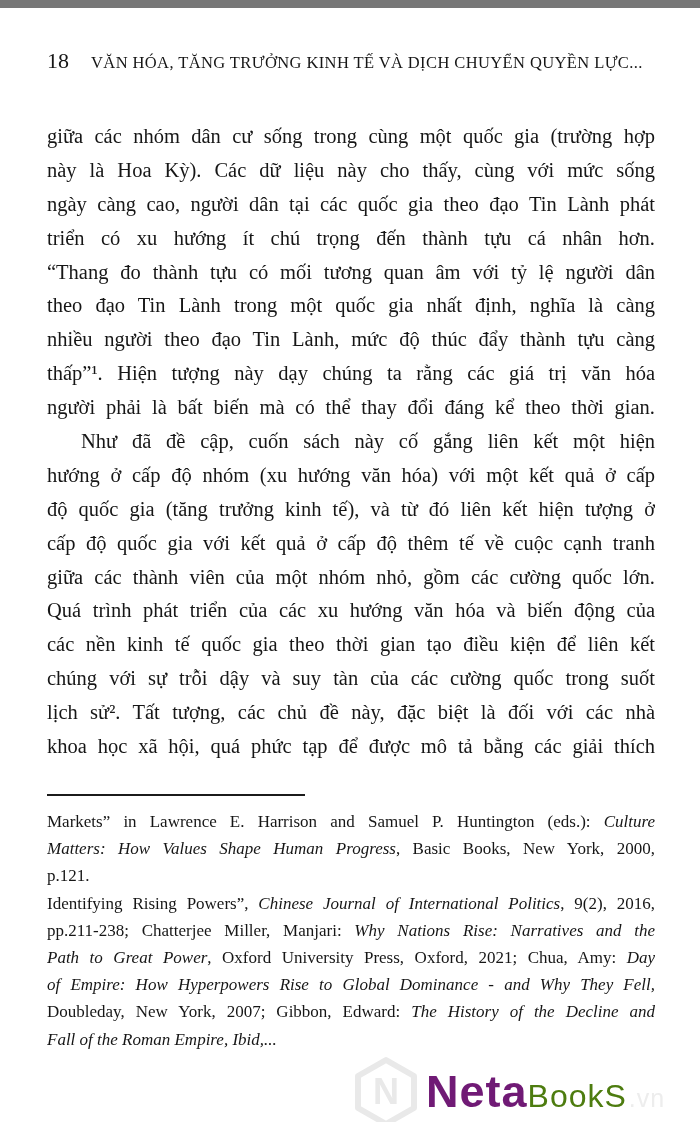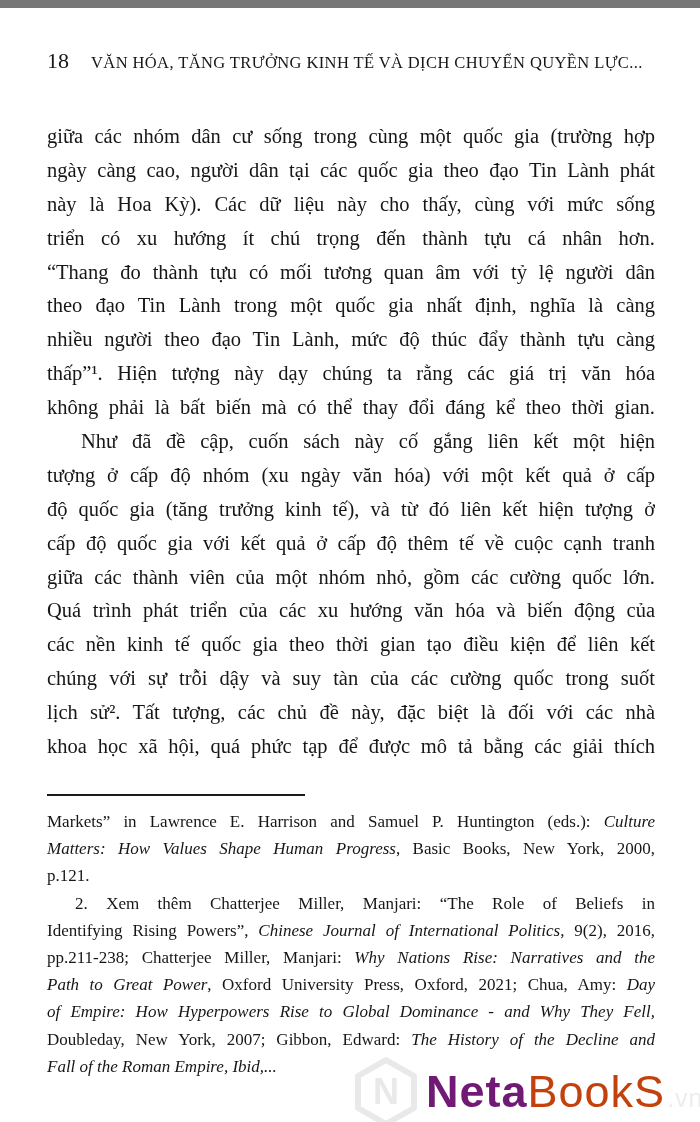--- a/index.html
+++ b/index.html
@@ -35,62 +35,61 @@
   
   .wm{
     position:absolute;top:1046px;left:352px;width:360px;height:76px;
     display:flex;align-items:center;
     font-family:"Liberation Sans","DejaVu Sans",sans-serif;
     user-select:none;pointer-events:none;
   }
   .wm svg{flex:0 0 auto;}
   .wmtext{white-space:nowrap;margin-left:6px;letter-spacing:1px;}
   .wm-neta{font-size:45px;font-weight:600;color:#701a75;}
-  .wm-books{font-size:45px;font-weight:400;color:#c2410c;}
+  .wm-books{font-size:32px;font-weight:400;color:#4d7c0f;}
   .wm-vn{font-size:25px;font-weight:500;color:#ededed;margin-left:2px;}
 </style>
 </head>
 <body>
 
 <div class="page">
 
   <div class="hdr">
     <span class="pagenum">18</span>
     <span class="runtitle">VĂN HÓA, TĂNG TRƯỞNG KINH TẾ VÀ DỊCH CHUYỂN QUYỀN LỰC...</span>
   </div>
 
   <div class="bodytext">
     <div class="line">giữa các nhóm dân cư sống trong cùng một quốc gia (trường hợp</div>
+    <div class="line">này là Hoa Kỳ). Các dữ liệu này cho thấy, cùng với mức sống</div>
     <div class="line">ngày càng cao, người dân tại các quốc gia theo đạo Tin Lành phát</div>
-    <div class="line">này là Hoa Kỳ). Các dữ liệu này cho thấy, cùng với mức sống</div>
     <div class="line">triển có xu hướng ít chú trọng đến thành tựu cá nhân hơn.</div>
     <div class="line">“Thang đo thành tựu có mối tương quan âm với tỷ lệ người dân</div>
     <div class="line">theo đạo Tin Lành trong một quốc gia nhất định, nghĩa là càng</div>
     <div class="line">nhiều người theo đạo Tin Lành, mức độ thúc đẩy thành tựu càng</div>
     <div class="line">thấp”¹. Hiện tượng này dạy chúng ta rằng các giá trị văn hóa</div>
-    <div class="line">không phải là bất biến mà có thể thay đổi đáng kể theo thời gian.</div>
+    <div class="line">người phải là bất biến mà có thể thay đổi đáng kể theo thời gian.</div>
     <div class="line pindent">Như đã đề cập, cuốn sách này cố gắng liên kết một hiện</div>
-    <div class="line">tượng ở cấp độ nhóm (xu ngày văn hóa) với một kết quả ở cấp</div>
+    <div class="line">hướng ở cấp độ nhóm (xu hướng văn hóa) với một kết quả ở cấp</div>
     <div class="line">độ quốc gia (tăng trưởng kinh tế), và từ đó liên kết hiện tượng ở</div>
     <div class="line">cấp độ quốc gia với kết quả ở cấp độ thêm tế về cuộc cạnh tranh</div>
     <div class="line">giữa các thành viên của một nhóm nhỏ, gồm các cường quốc lớn.</div>
     <div class="line">Quá trình phát triển của các xu hướng văn hóa và biến động của</div>
     <div class="line">các nền kinh tế quốc gia theo thời gian tạo điều kiện để liên kết</div>
     <div class="line">chúng với sự trỗi dậy và suy tàn của các cường quốc trong suốt</div>
     <div class="line">lịch sử². Tất tượng, các chủ đề này, đặc biệt là đối với các nhà</div>
     <div class="line">khoa học xã hội, quá phức tạp để được mô tả bằng các giải thích</div>
   </div>
 
   <div class="fnsep"></div>
 
   <div class="fnotes">
     <div class="fline"><span>Markets” in Lawrence E. Harrison and Samuel P. Huntington (eds.): </span><span class="it">Culture</span></div>
     <div class="fline"><span class="it">Matters: How Values Shape Human Progress</span><span>, Basic Books, New York, 2000,</span></div>
     <div class="fline lastleft"><span>p.121.</span></div>
-    <div class="fline find"><span>2. Xem thêm Chatterjee Miller, Manjari: “The Role of Beliefs in</span></div>
     <div class="fline"><span>Identifying Rising Powers”, </span><span class="it">Chinese Journal of International Politics</span><span>, 9(2), 2016,</span></div>
     <div class="fline"><span>pp.211-238; Chatterjee Miller, Manjari: </span><span class="it">Why Nations Rise: Narratives and the</span></div>
     <div class="fline"><span class="it">Path to Great Power</span><span>, Oxford University Press, Oxford, 2021; Chua, Amy: </span><span class="it">Day</span></div>
     <div class="fline"><span class="it">of Empire: How Hyperpowers Rise to Global Dominance - and Why They Fell,</span></div>
     <div class="fline"><span>Doubleday, New York, 2007; Gibbon, Edward: </span><span class="it">The History of the Decline and</span></div>
     <div class="fline lastleft"><span class="it">Fall of the Roman Empire, Ibid,...</span></div>
   </div>
 
   <div class="wm">
     <svg width="68" height="72" viewBox="0 0 68 72">

